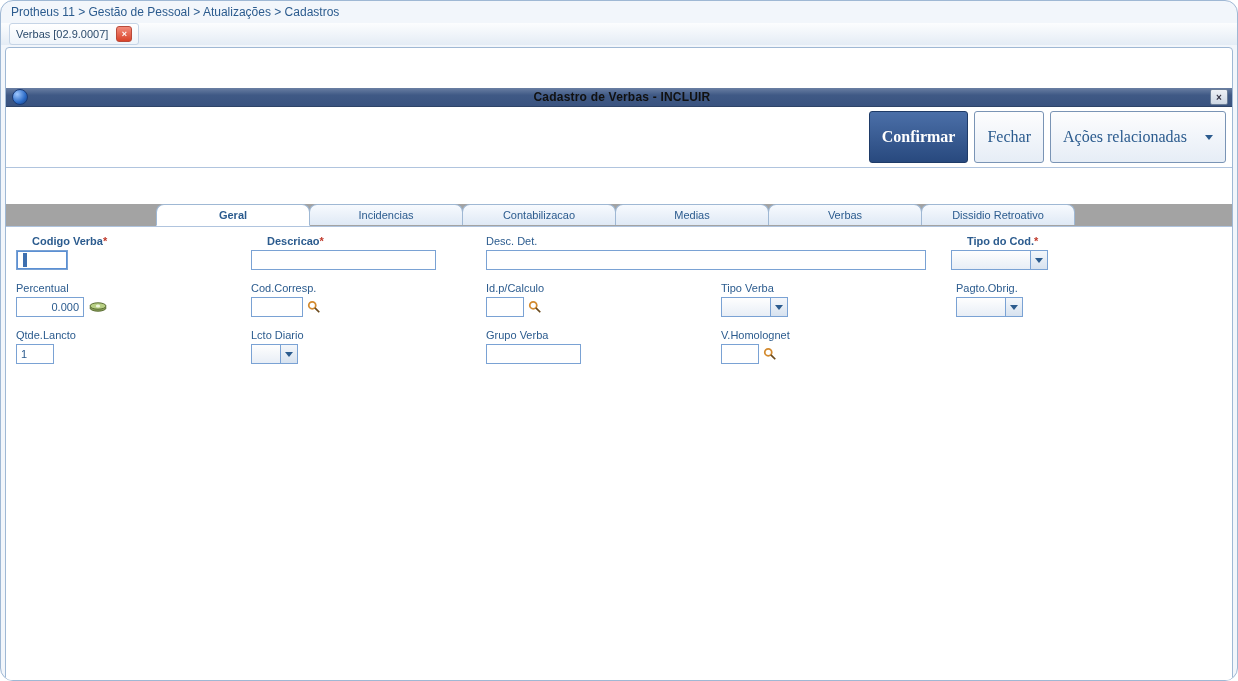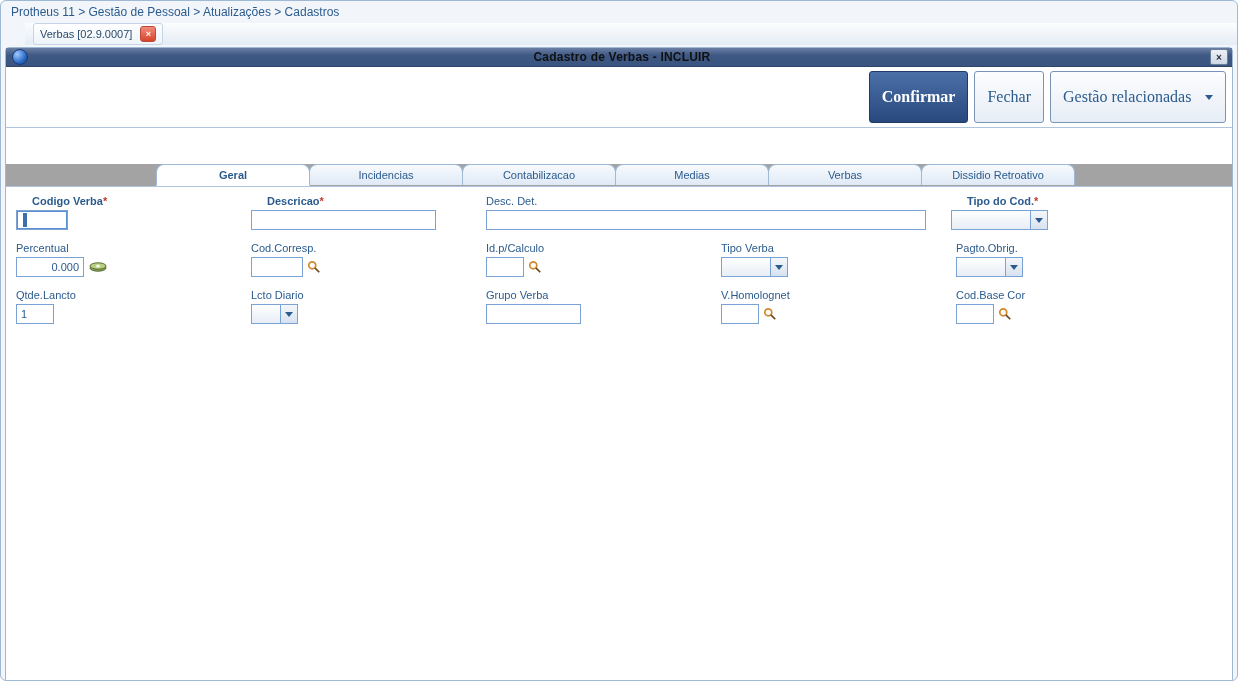--- a/index.html
+++ b/index.html
@@ -1,22 +1,22 @@
 <!DOCTYPE html>
 <html><head>
 <meta charset="utf-8">
 <style>
   html,body{margin:0;padding:0;font-family:Tahoma,Arial,sans-serif;font-size:11px;background:#fff;}
-  .outer{width:1238px;height:681px;border:1px solid #9fb8d4;border-radius:6px;background:#f2f6fb;box-sizing:border-box;overflow:hidden;}
+  .outer{width:1238px;height:681px;border:1px solid #9fb8d4;border-radius:13px;background:#f2f6fb;box-sizing:border-box;overflow:hidden;}
   .breadcrumb{padding:4px 10px;color:#2b5b8e;font-size:12px;}
-  .window-tabs{height:22px;display:flex;align-items:center;padding-left:8px;background:linear-gradient(#fcfdfe,#e4ecf5);margin-left:24px;}
+  .window-tabs{height:22px;display:flex;align-items:center;padding-left:8px;background:linear-gradient(#fcfdfe,#e4ecf5);}
   .window-tab{display:flex;align-items:center;gap:8px;padding:2px 6px;font-size:11px;color:#2b4a6b;border:1px solid #c5d4e6;border-radius:3px;background:linear-gradient(#ffffff,#eef4fa);}
   .close-x{width:14px;height:14px;border:1px solid #b94a3a;border-radius:3px;background:linear-gradient(#f28b7a,#d9432a);color:#fff;font-weight:bold;display:flex;align-items:center;justify-content:center;font-size:9px;line-height:1;}
   .mdi{margin:2px 4px;border:1px solid #9fb8d4;border-radius:4px;background:#fff;height:640px;display:flex;flex-direction:column;}
-  .titlebar{height:18px;background:linear-gradient(#6a7fa3,#3f5985 40%,#3a5380);color:#000;font-weight:bold;display:flex;align-items:center;position:relative;border-bottom:1px solid #2e4468;}
+  .titlebar{height:18px;background:linear-gradient(#6a7fa3,#3f5985 40%,#3a5380);color:#000;font-weight:bold;display:flex;align-items:center;position:relative;border-bottom:1px solid #2e4468;margin-top:40px;}
   .titlebar .icon-app{width:14px;height:14px;margin:0 6px;border-radius:50%;background:radial-gradient(circle at 30% 30%,#9fc8ff 0%,#2b6bc7 60%,#1a3c78 100%);border:1px solid #1a3c78;}
   .titlebar .ttl{flex:1;text-align:center;color:#111;font-size:12px;letter-spacing:.2px;}
   .titlebar .closebtn{width:16px;height:14px;margin-right:4px;border:1px solid #6b7e98;background:linear-gradient(#eef1f5,#cdd7e4);display:flex;align-items:center;justify-content:center;color:#334;font-size:10px;border-radius:2px;}
   .toolbar{display:flex;justify-content:flex-end;gap:6px;padding:4px 6px;background:#fff;border-bottom:1px solid #b0c4de;}
   .btn{height:18px;border:1px solid #7a94b5;border-radius:3px;padding:16px 12px;display:flex;align-items:center;font-size:16px;cursor:pointer;background:linear-gradient(#fdfdfe,#e6edf6);color:#2b5b8e;font-family:Liberation Serif, serif;}
   .btn.primary{background:linear-gradient(#4b6fa8,#28497e);color:#fff;border-color:#1f3b68;font-weight:bold;}
   .btn.split{min-width:150px;justify-content:space-between;}
   .caret-down{width:0;height:0;border-left:4px solid transparent;border-right:4px solid transparent;border-top:5px solid #2b5b8e;margin-left:10px;}
   .tabstrip{height:22px;display:flex;background:#a3a3a3;border-bottom:1px solid #b0c4de;padding-left:150px;margin-top:36px;}
   .tab{width:152px;height:20px;display:flex;align-items:center;justify-content:center;color:#2b5b8e;font-size:11px;border:1px solid #9fb8d4;border-bottom:none;background:linear-gradient(#f7fafe,#dfe9f5);border-radius:8px 8px 0 0;margin-right:-1px;cursor:pointer;}
@@ -59,21 +59,21 @@
     <div class="titlebar">
       <span class="icon-app"></span>
       <span class="ttl">Cadastro de Verbas - INCLUIR</span>
       <span class="closebtn">×</span>
     </div>
 
     <div class="toolbar">
       <div class="btn primary">Confirmar</div>
       <div class="btn">Fechar</div>
       <div class="btn split">
-        <span>Gestão relacionadas</span>
+        <span>Ações relacionadas</span>
         <span class="caret-down"></span>
       </div>
     </div>
 
     <div class="tabstrip">
       <div class="tab active">Geral</div>
       <div class="tab">Incidencias</div>
       <div class="tab">Contabilizacao</div>
       <div class="tab">Medias</div>
       <div class="tab">Verbas</div>
@@ -179,29 +179,17 @@
           <div class="inline">
             <input class="inp w30" value="" style="">
             <span class="lookup">
               <svg viewBox="0 0 16 16">
                   <circle cx="6" cy="6" r="4" fill="none" stroke="#d38a2e" stroke-width="2"></circle>
                   <line x1="9" y1="9" x2="14" y2="14" stroke="#6b4a1c" stroke-width="2"></line>
                 </svg>
             </span>
           </div>
         </div>
-        <div class="field">
-          <div class="field-label">Cod.Base Cor</div>
-          <div class="inline">
-            <input class="inp w30" value="" style="">
-            <span class="lookup">
-              <svg viewBox="0 0 16 16">
-                  <circle cx="6" cy="6" r="4" fill="none" stroke="#d38a2e" stroke-width="2"></circle>
-                  <line x1="9" y1="9" x2="14" y2="14" stroke="#6b4a1c" stroke-width="2"></line>
-                </svg>
-            </span>
-          </div>
-        </div>
       </div>
 
     </div>
   </div>
 </div>
 
 </body></html>

